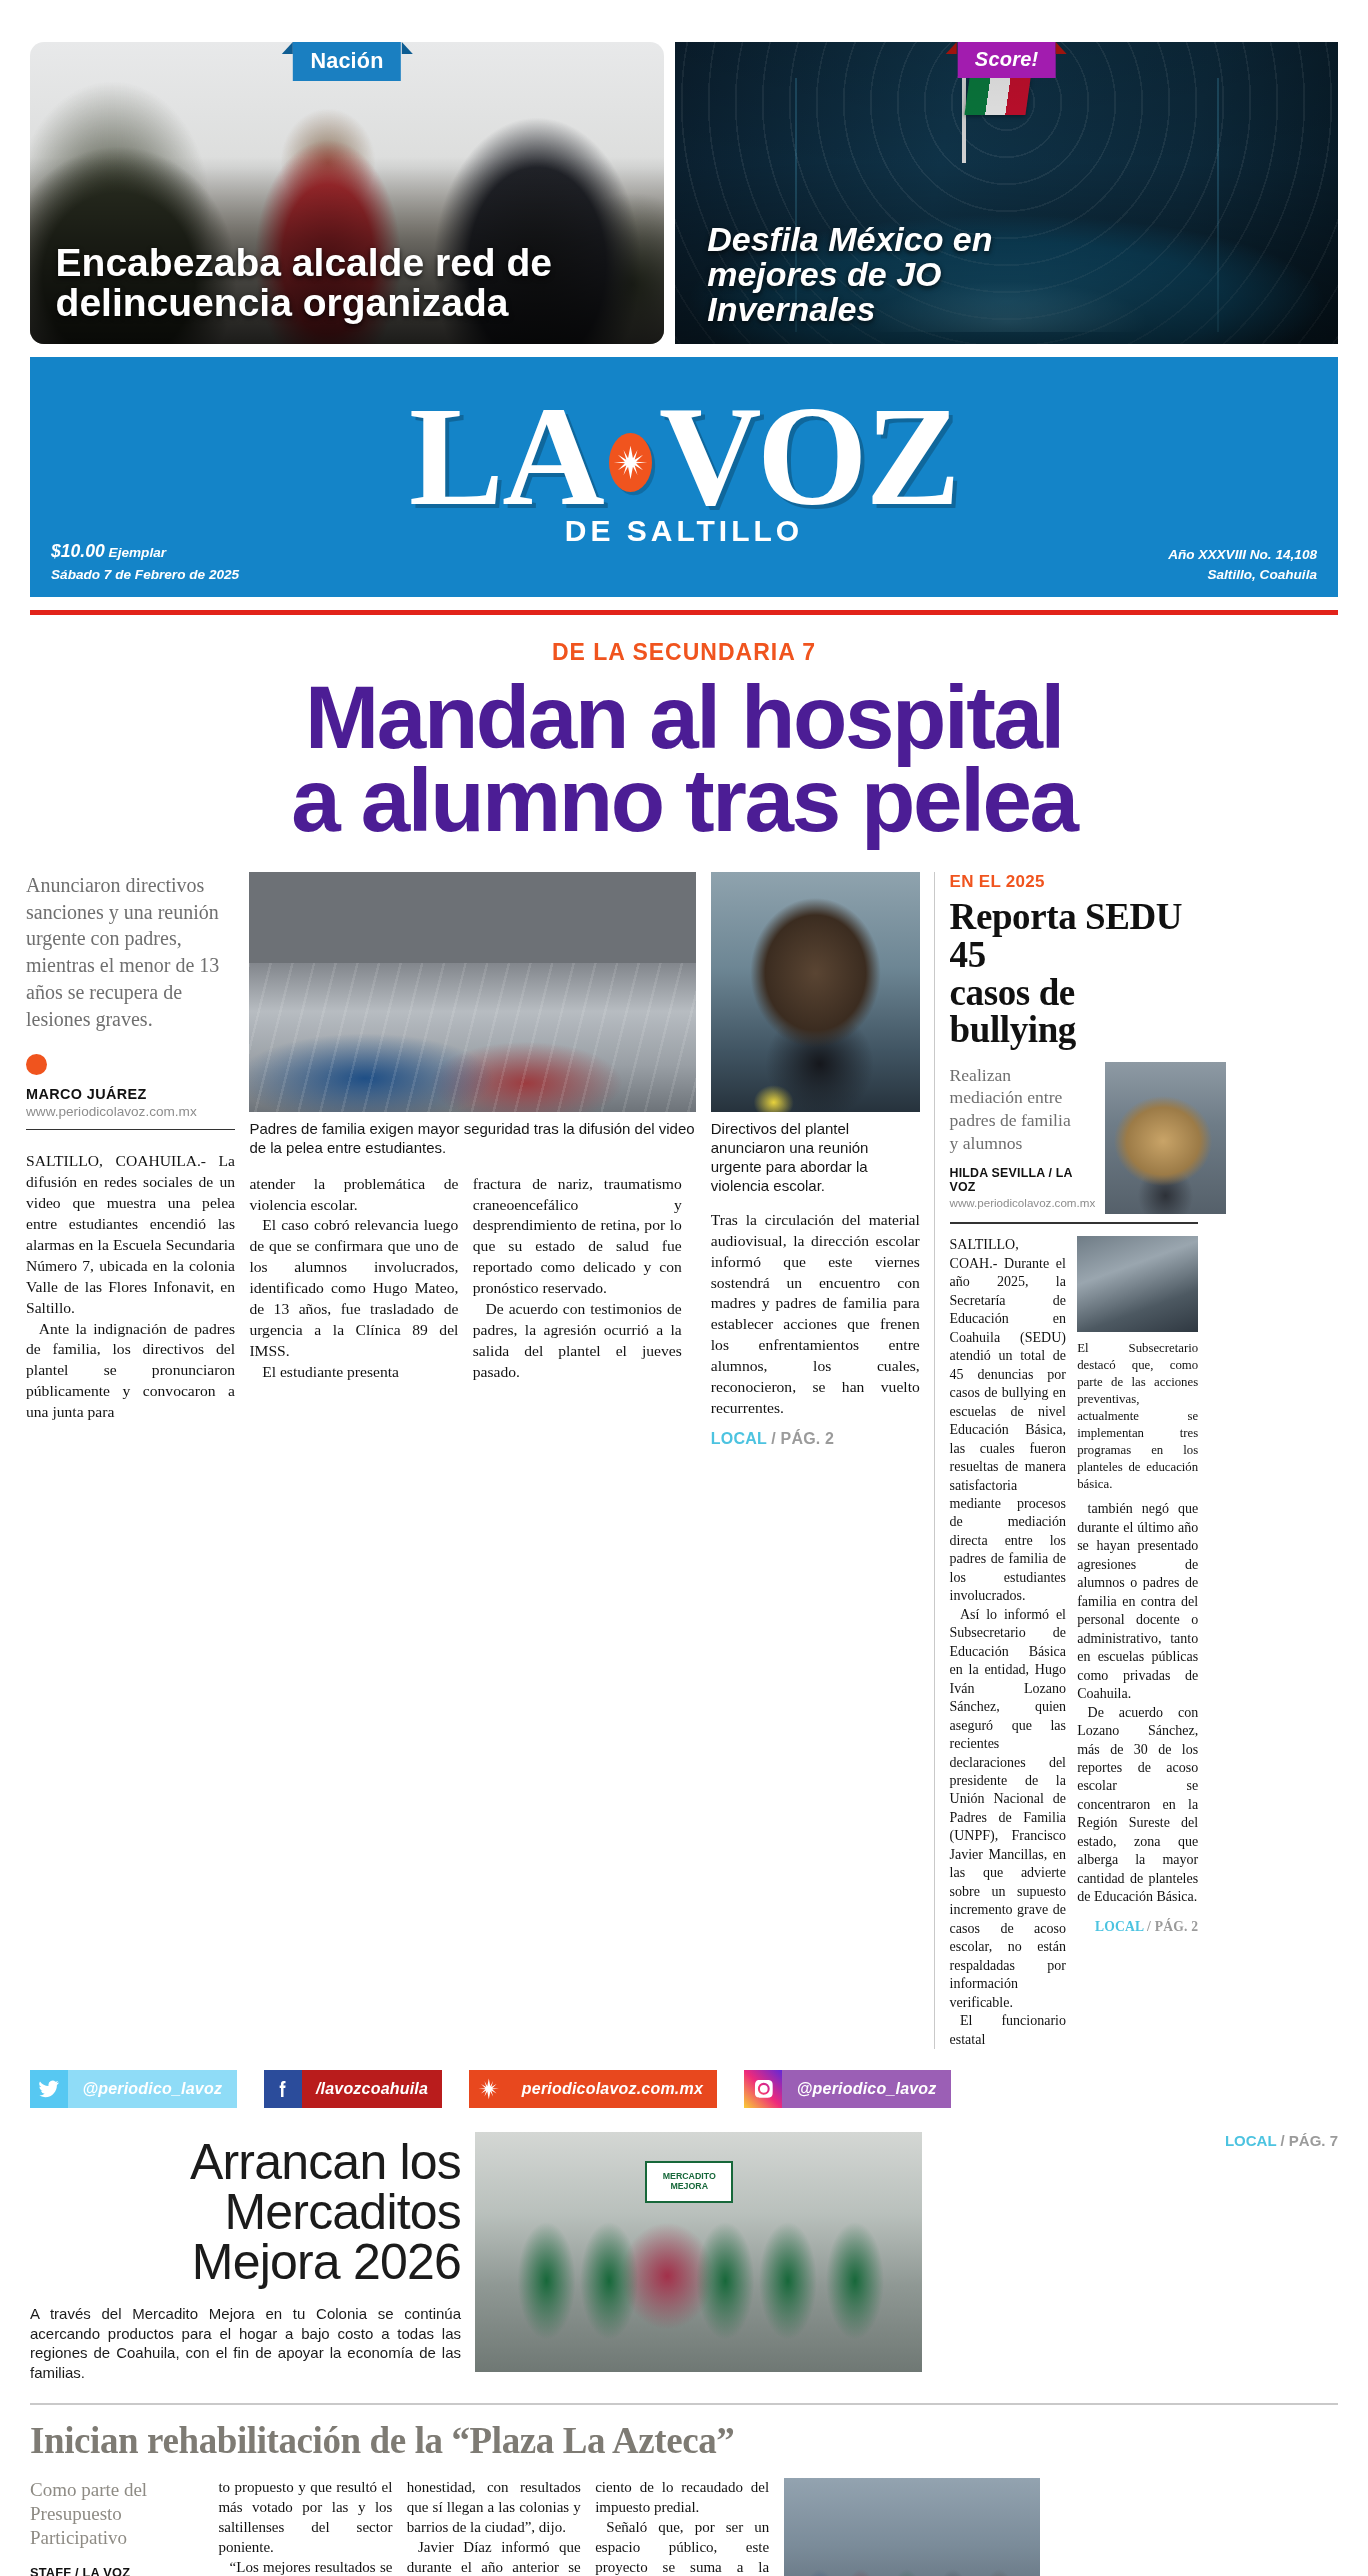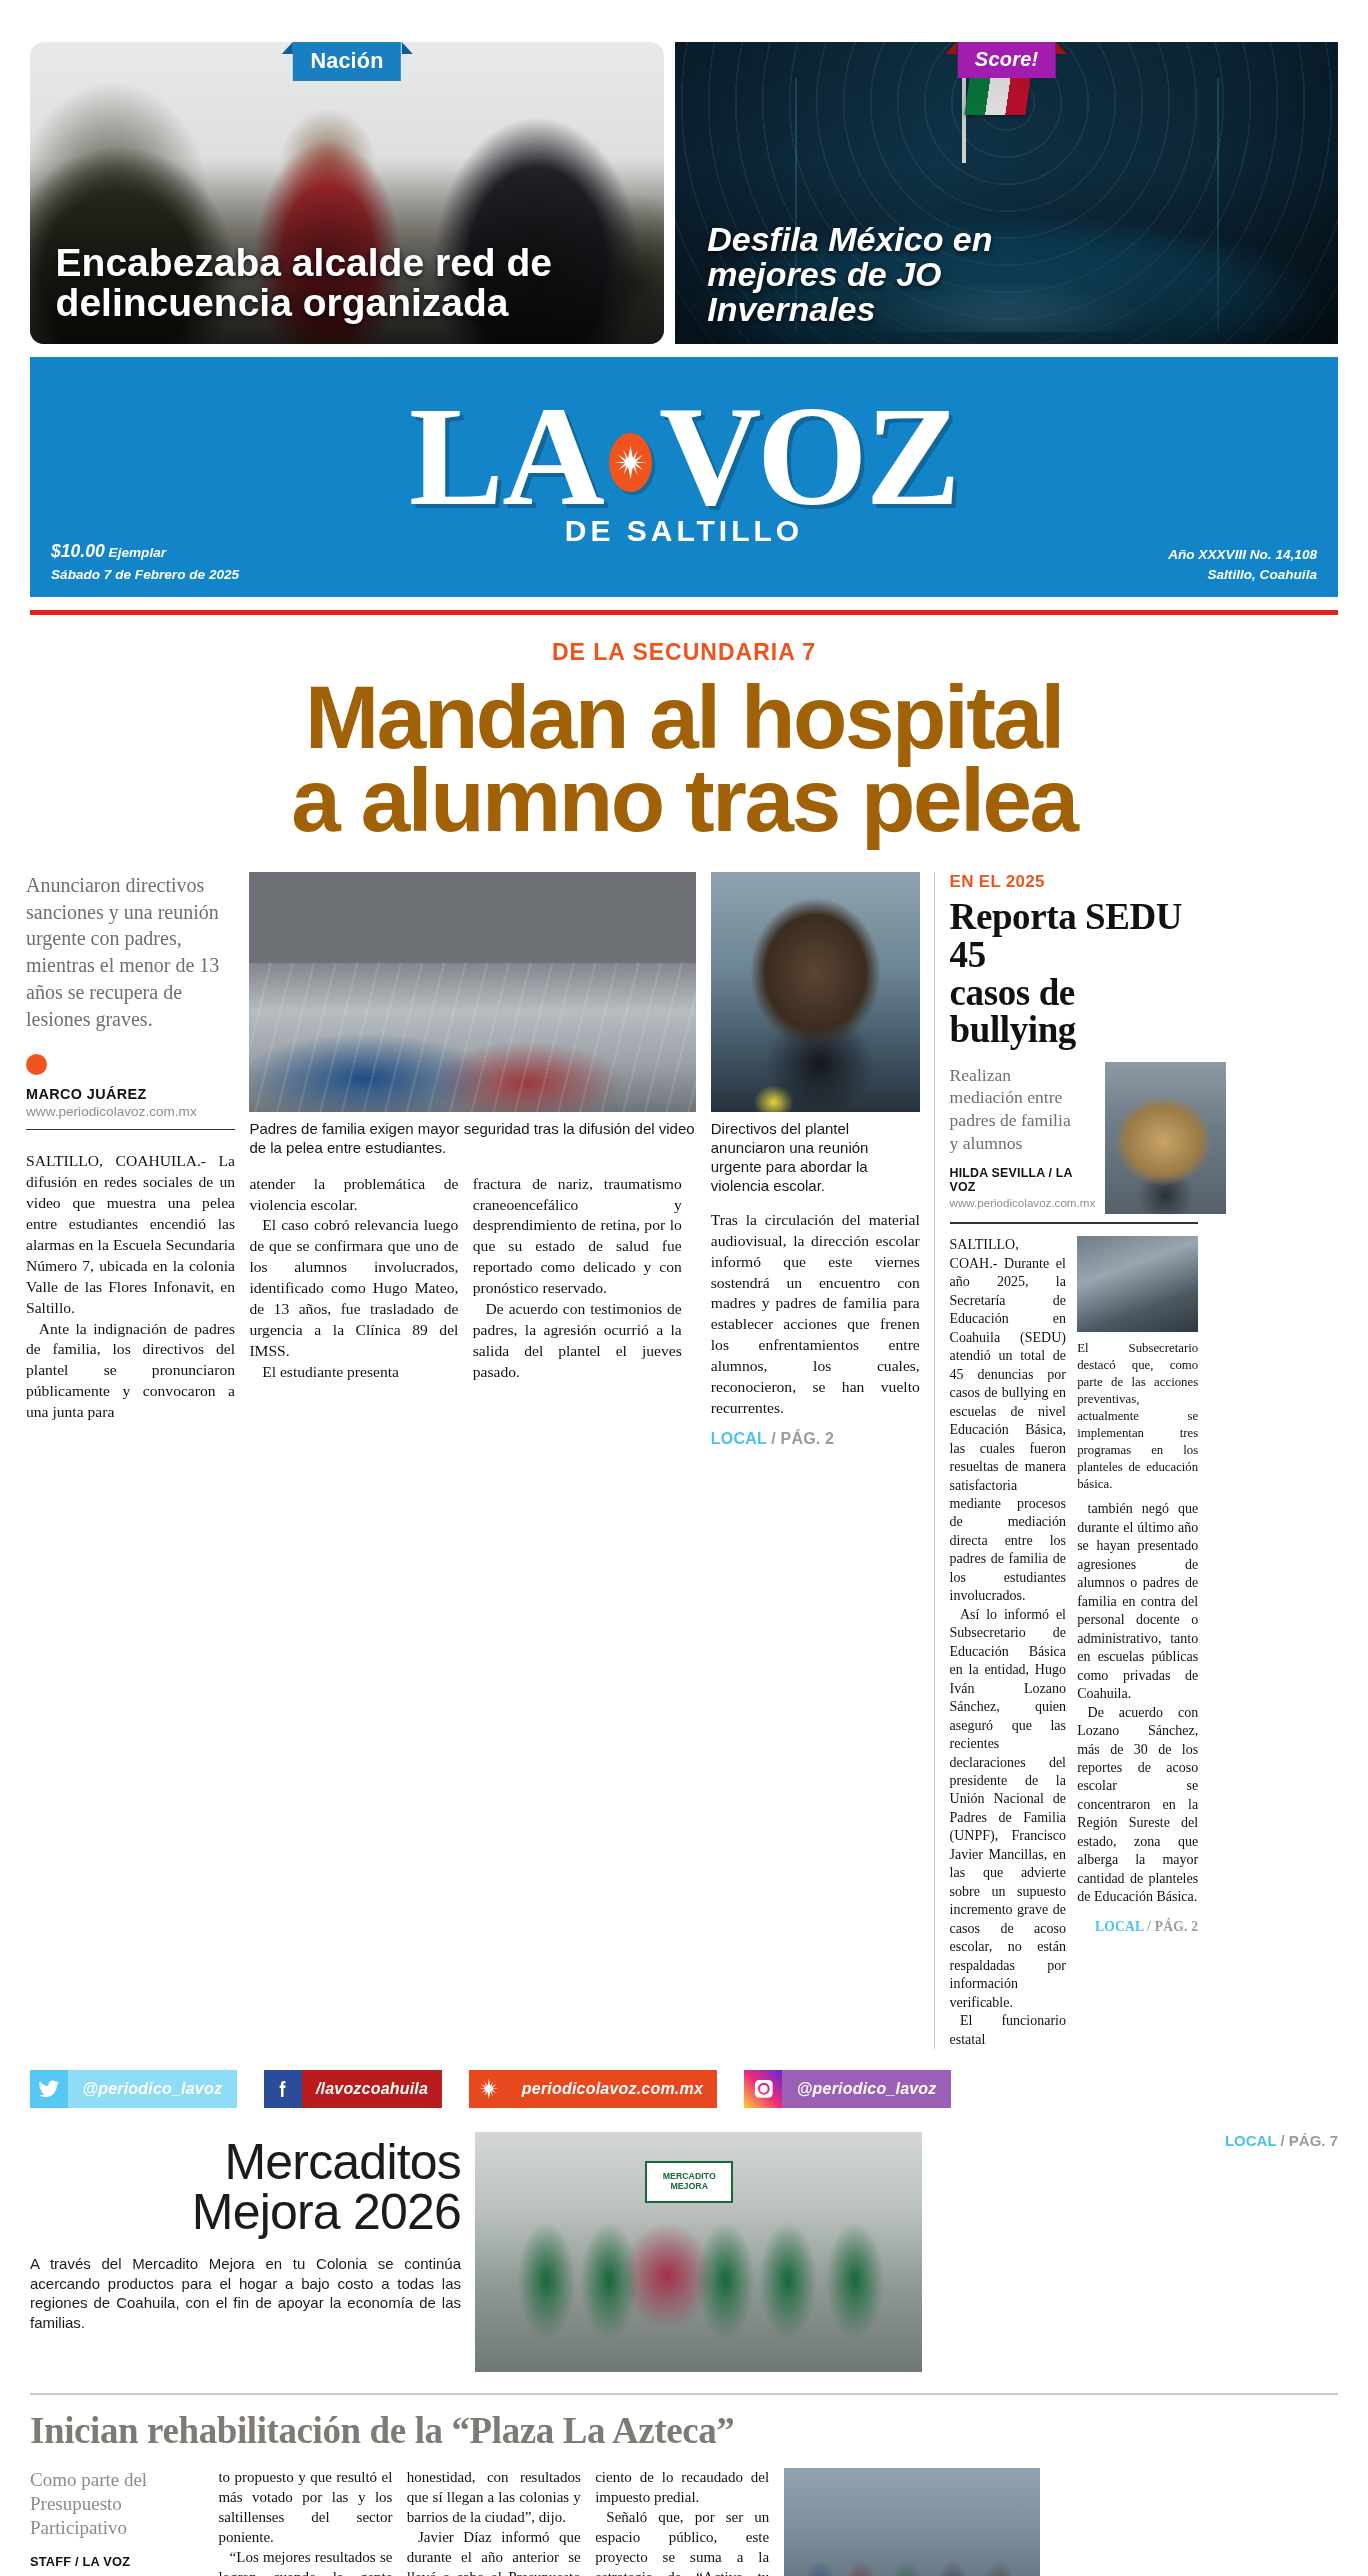--- a/index.html
+++ b/index.html
@@ -111,21 +111,21 @@
 
   .red-rule { margin: 12.8px 30px 0 30px; height: 4.8px; background: #e2231a; }
 
   
   .kicker {
     text-align: center; color: #f0541e; font-weight: 700;
     font-size: 23px; letter-spacing: 1px; margin-top: 24px;
   }
   .main-hl {
     font-family: "Liberation Sans", sans-serif;
-    font-weight: 700; text-align: center; color: #a16207;
+    font-weight: 700; text-align: center; color: #4c1d95;
     font-size: 89px; line-height: .94; letter-spacing: -2.4px;
     margin: 9.6px 30px 0 30px;
   }
 
   
   .lead { display: flex; margin: 29px 30px 0 26px; gap: 14.4px; }
   .lead-col1 { width: 209px; }
   .deck {
     font-family: "Liberation Serif", serif; color: #6f6f6f;
     font-size: 20px; line-height: 1.34;
@@ -448,20 +448,21 @@
             <path d="M12 2.2c3.2 0 3.6 0 4.9.1 1.2 0 1.8.3 2.2.4.6.2 1 .5 1.4.9.4.4.7.8.9 1.4.2.4.4 1 .4 2.2.1 1.3.1 1.7.1 4.9s0 3.6-.1 4.9c0 1.2-.3 1.8-.4 2.2-.2.6-.5 1-.9 1.4-.4.4-.8.7-1.4.9-.4.2-1 .4-2.2.4-1.3.1-1.7.1-4.9.1s-3.6 0-4.9-.1c-1.2 0-1.8-.3-2.2-.4-.6-.2-1-.5-1.4-.9a3.8 3.8 0 0 1-.9-1.4c-.2-.4-.4-1-.4-2.2C2.2 15.6 2.2 15.2 2.2 12s0-3.6.1-4.9c0-1.2.3-1.8.4-2.2.2-.6.5-1 .9-1.4.4-.4.8-.7 1.4-.9.4-.2 1-.4 2.2-.4C8.4 2.2 8.8 2.2 12 2.2zm0 3.2A6.6 6.6 0 1 0 18.6 12 6.6 6.6 0 0 0 12 5.4zm0 10.9A4.3 4.3 0 1 1 16.3 12 4.3 4.3 0 0 1 12 16.3zm8.4-11.2a1.6 1.6 0 1 1-1.6-1.5 1.6 1.6 0 0 1 1.6 1.5z"></path>
           </svg>
       </span>
       <span class="lbl">@periodico_lavoz</span>
     </div>
   </div>
 
   <div class="merc">
     <div class="merc-left">
       <div class="merc-hl">
+        <div>Arrancan los</div>
         <div>Mercaditos</div>
         <div>Mejora 2026</div>
       </div>
       <div class="merc-deck">A través del Mercadito Mejora en tu Colonia se continúa acercando productos para el hogar a bajo costo a todas las regiones de Coahuila, con el fin de apoyar la economía de las familias.</div>
     </div>
     <div>
       <div class="merc-photo">
         <div class="merc-sign">MERCADITO MEJORA</div>
       </div>
     </div>

